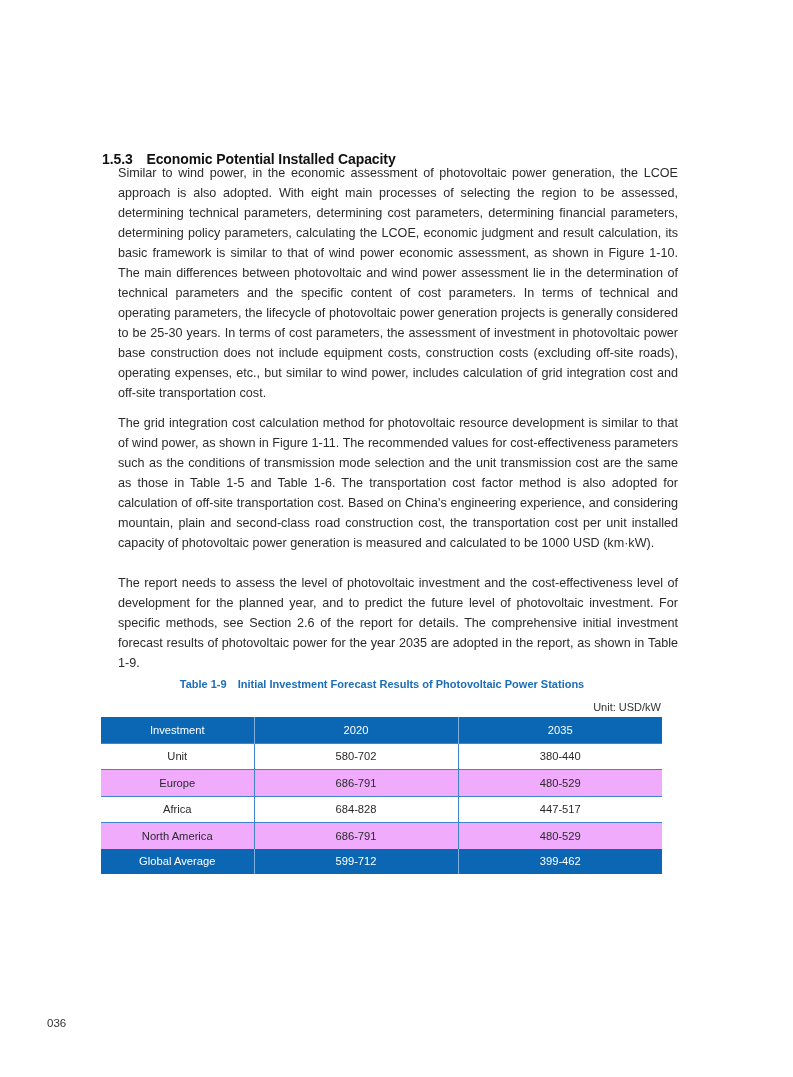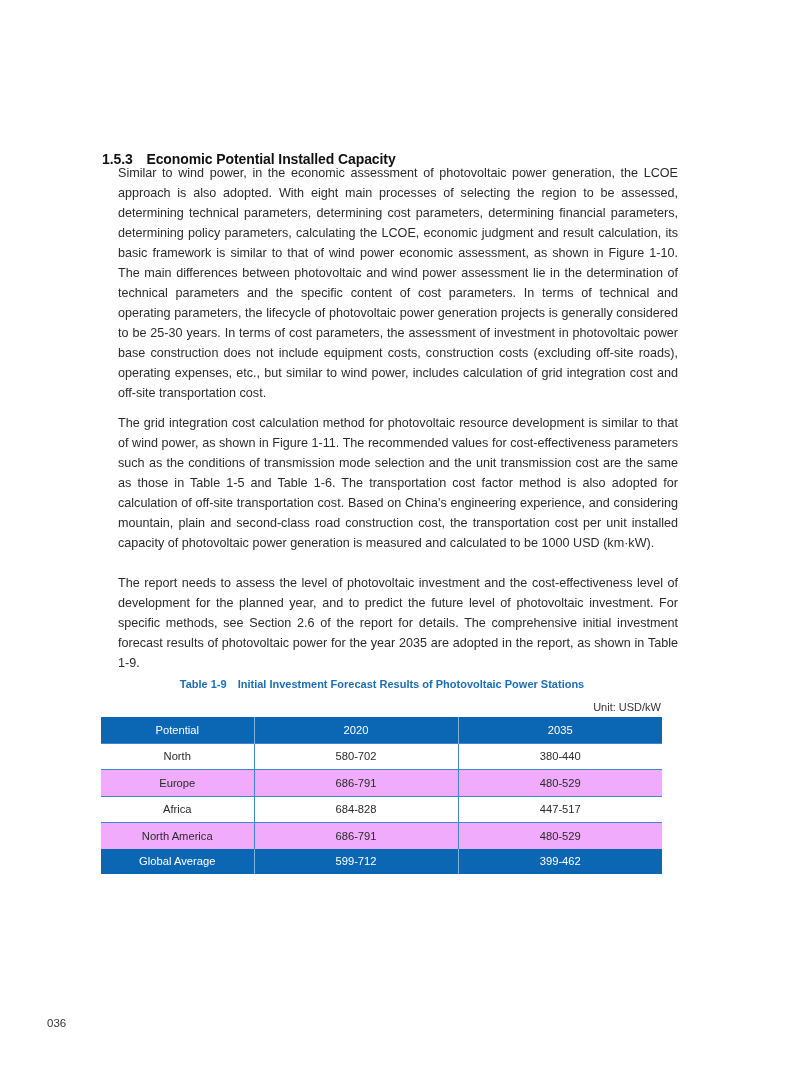--- a/index.html
+++ b/index.html
@@ -46,28 +46,28 @@
 <div class="unit">Unit: USD/kW</div>
 
 <table class="data">
   <colgroup>
       <col class="c1">
       <col class="c2">
       <col class="c3">
     </colgroup>
   <thead>
     <tr>
-      <th>Potential</th>
+      <th>Investment</th>
       <th>2020</th>
       <th>2035</th>
     </tr>
   </thead>
   <tbody>
     <tr class="odd">
-      <td>North</td>
+      <td>Unit</td>
       <td>580-702</td>
       <td>380-440</td>
     </tr>
     <tr class="even">
       <td>Europe</td>
       <td>686-791</td>
       <td>480-529</td>
     </tr>
     <tr class="odd">
       <td>Africa</td>

